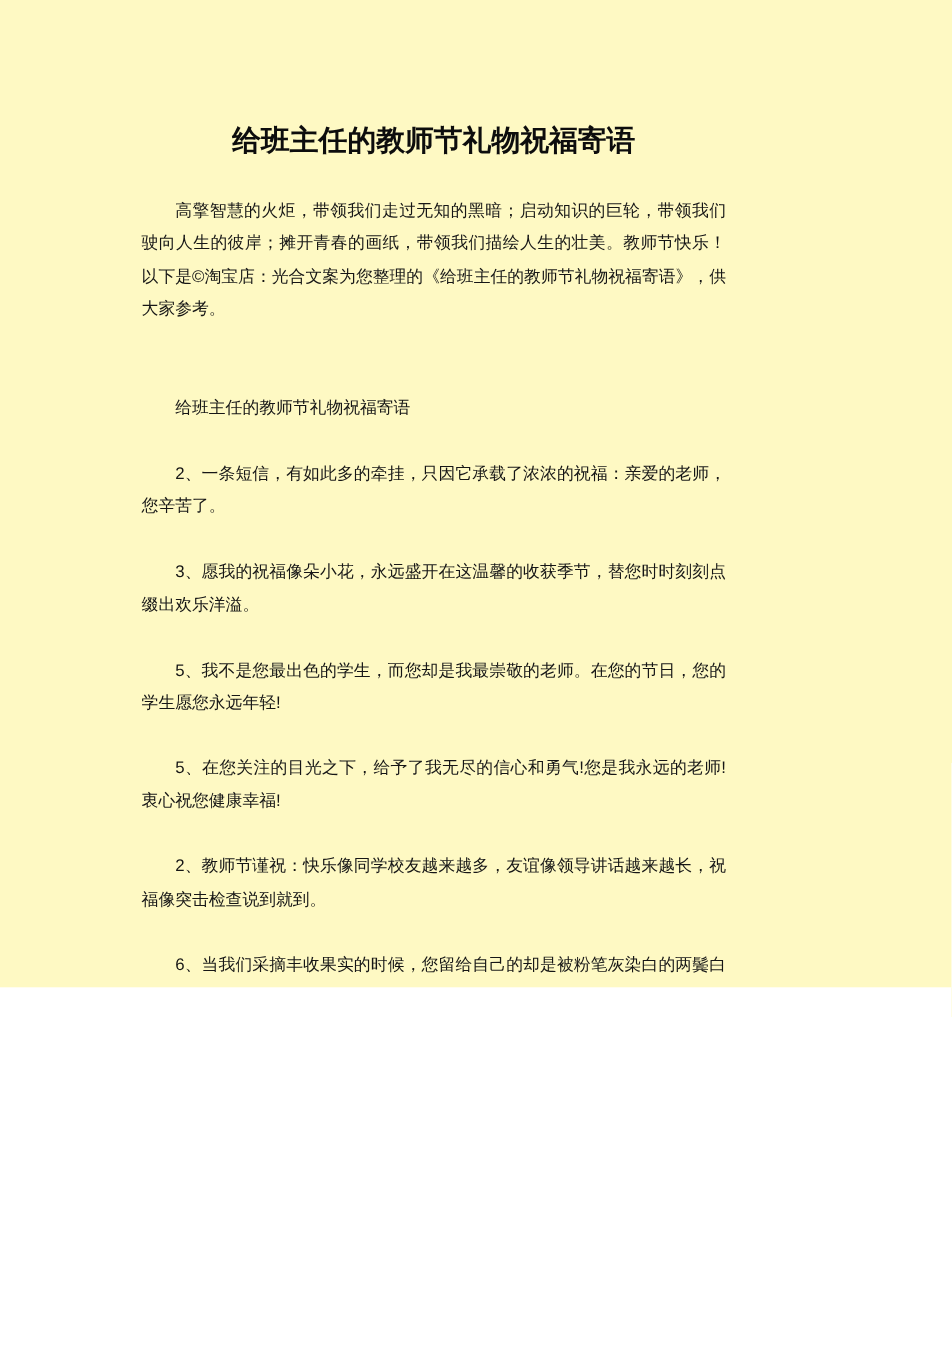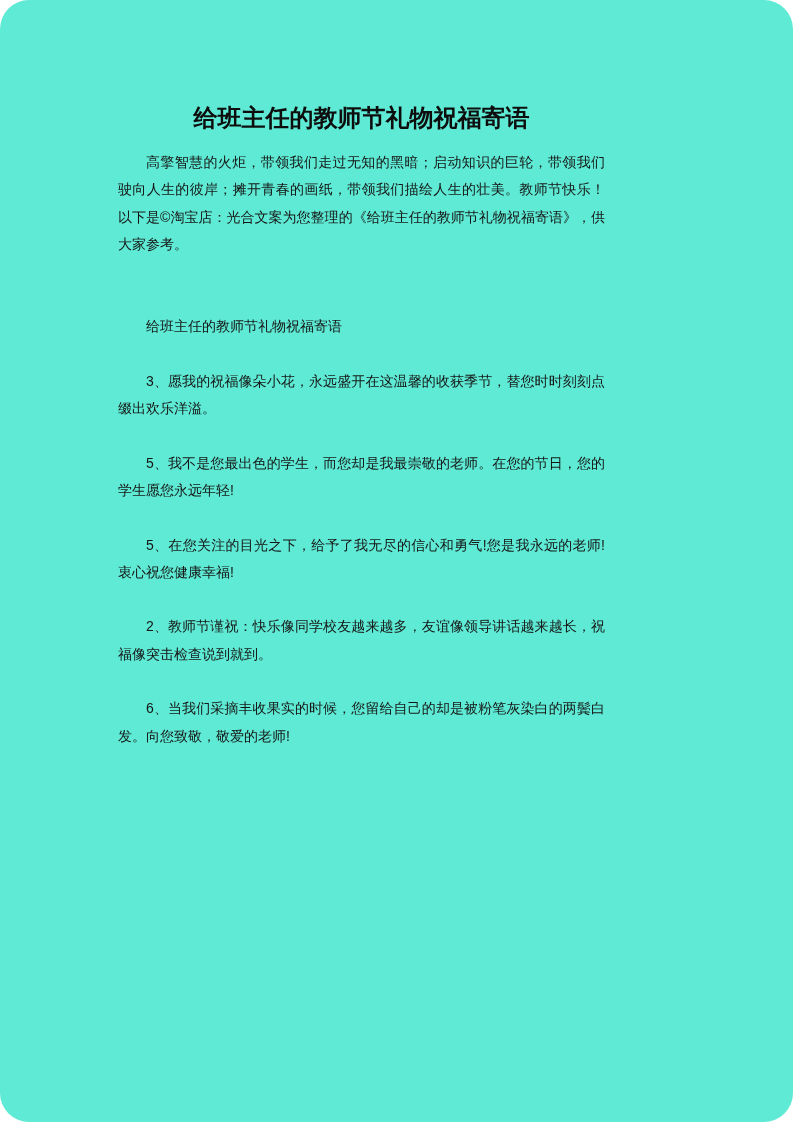--- a/index.html
+++ b/index.html
@@ -3,26 +3,25 @@
 <meta charset="utf-8">
 <style>
   html, body {
     margin: 0;
     padding: 0;
     background: #ffffff;
   }
   .page {
     position: relative;
     width: 793px;
-    height: 1122px;
-    background: #5eead4;
+    height: 823px;
+    background: #fef9c3;
     color: #161616;
     font-family: "Liberation Sans", sans-serif;
     overflow: hidden;
-    border-radius: 29px;
   }
   .content {
     position: absolute;
     left: 118px;
     top: 100px;
     width: 487px;
   }
   .doc-title {
     margin: 0;
     font-size: 24px;
@@ -34,39 +33,40 @@
   .para {
     margin: 0;
     font-size: 14px;
     line-height: 27.3px;
     text-align: justify;
     text-indent: 28px;
     word-break: break-all;
     color: #161616;
   }
   .intro {
-    margin-top: 13px;
+    margin-top: 26px;
   }
   .subheading {
     margin-top: 55px;
     text-align: left;
   }
   .item {
     margin-top: 27.3px;
   }
 </style>
 </head>
 <body>
 
 <div class="page">
   <div class="content">
     <h1 class="doc-title">给班主任的教师节礼物祝福寄语</h1>
     <p class="para intro">高擎智慧的火炬，带领我们走过无知的黑暗；启动知识的巨轮，带领我们驶向人生的彼岸；摊开青春的画纸，带领我们描绘人生的壮美。教师节快乐！以下是©淘宝店：光合文案为您整理的《给班主任的教师节礼物祝福寄语》，供大家参考。</p>
     <p class="para subheading">给班主任的教师节礼物祝福寄语</p>
     <div>
+        <p class="para item">2、一条短信，有如此多的牵挂，只因它承载了浓浓的祝福：亲爱的老师，您辛苦了。</p>
         <p class="para item">3、愿我的祝福像朵小花，永远盛开在这温馨的收获季节，替您时时刻刻点缀出欢乐洋溢。</p>
         <p class="para item">5、我不是您最出色的学生，而您却是我最崇敬的老师。在您的节日，您的学生愿您永远年轻!</p>
         <p class="para item">5、在您关注的目光之下，给予了我无尽的信心和勇气!您是我永远的老师!衷心祝您健康幸福!</p>
         <p class="para item">2、教师节谨祝：快乐像同学校友越来越多，友谊像领导讲话越来越长，祝福像突击检查说到就到。</p>
         <p class="para item">6、当我们采摘丰收果实的时候，您留给自己的却是被粉笔灰染白的两鬓白发。向您致敬，敬爱的老师!</p>
       </div>
   </div>
 </div>
 
 </body></html>

